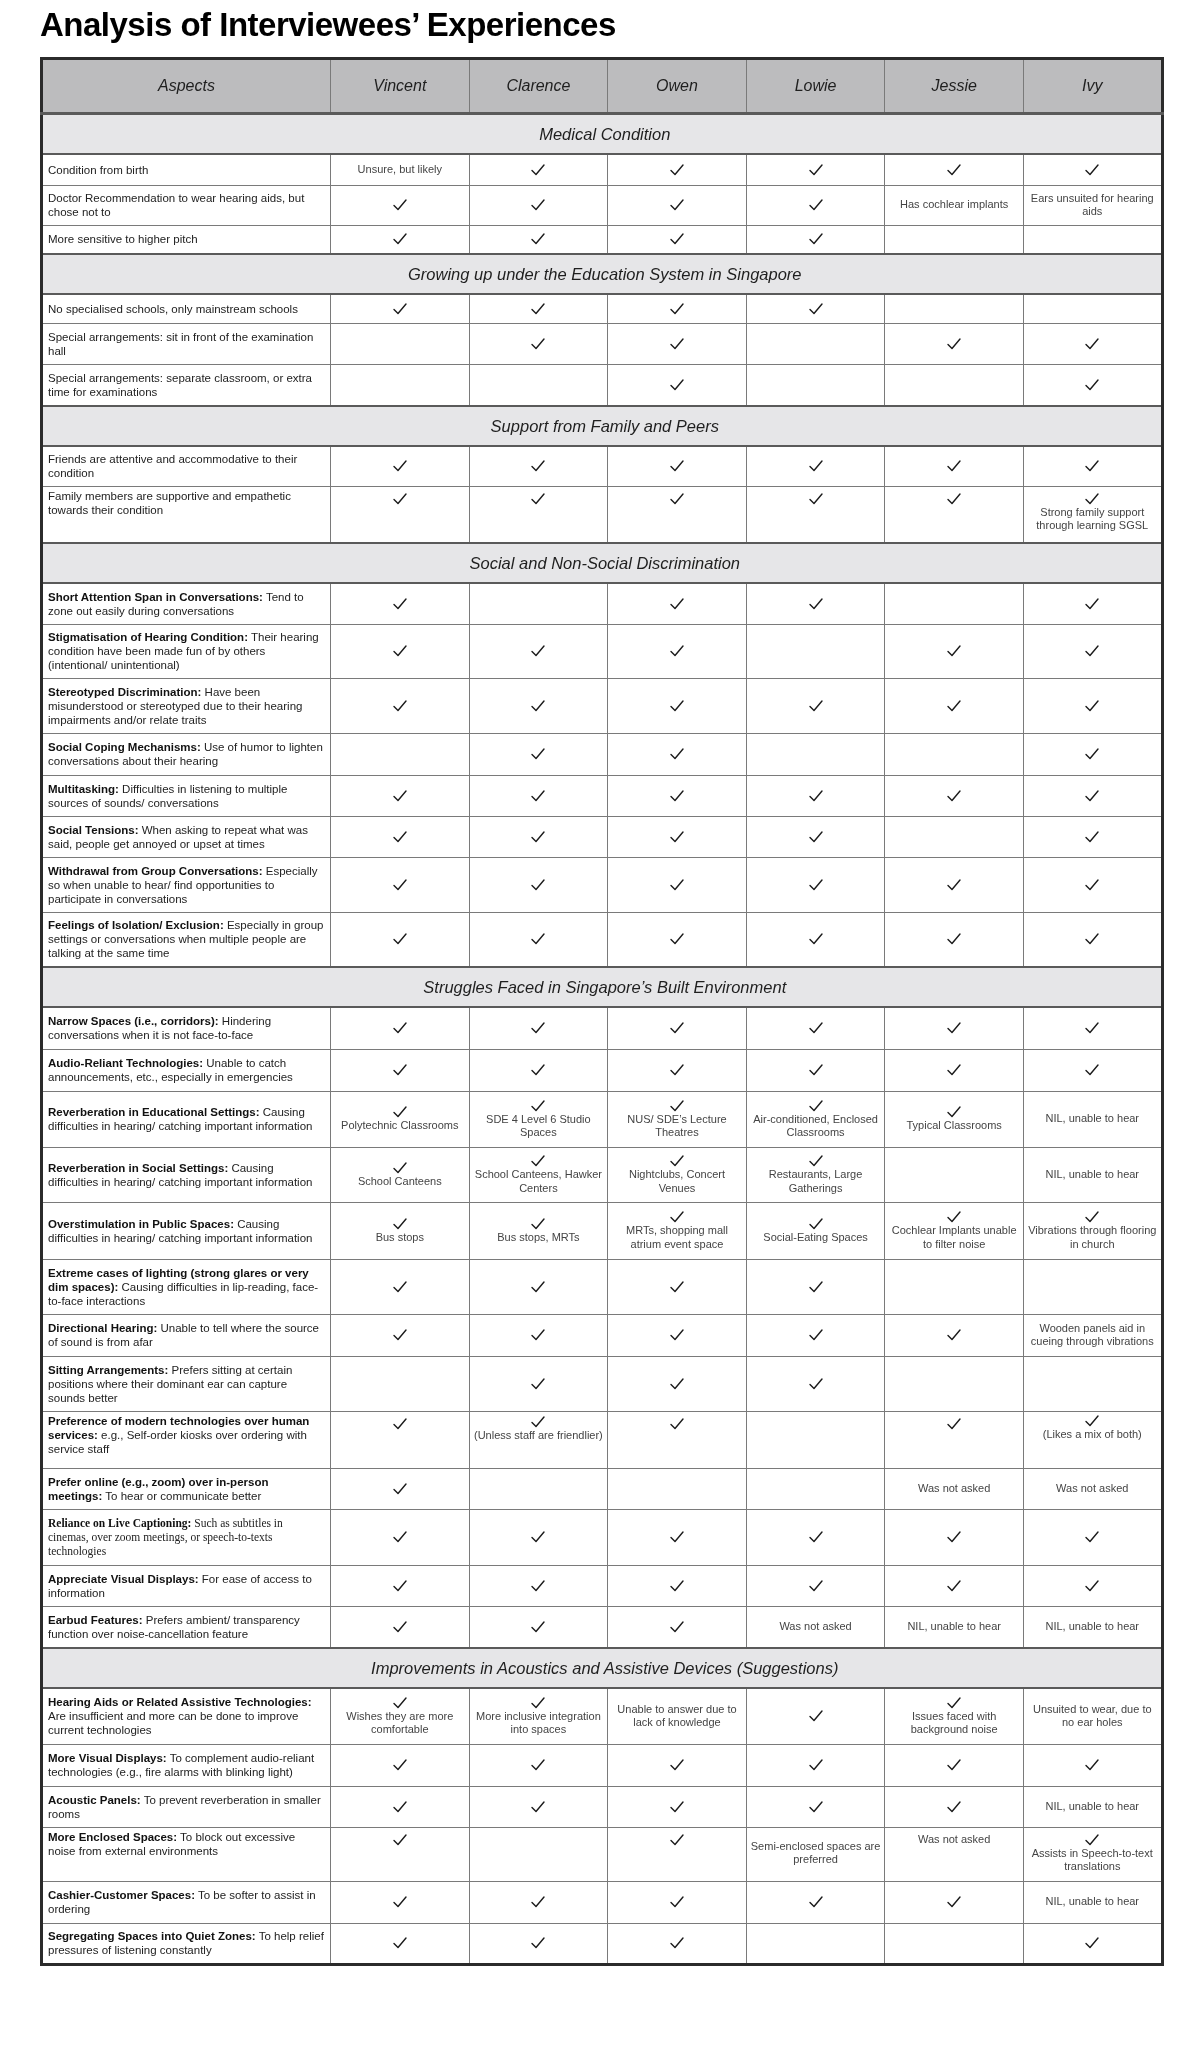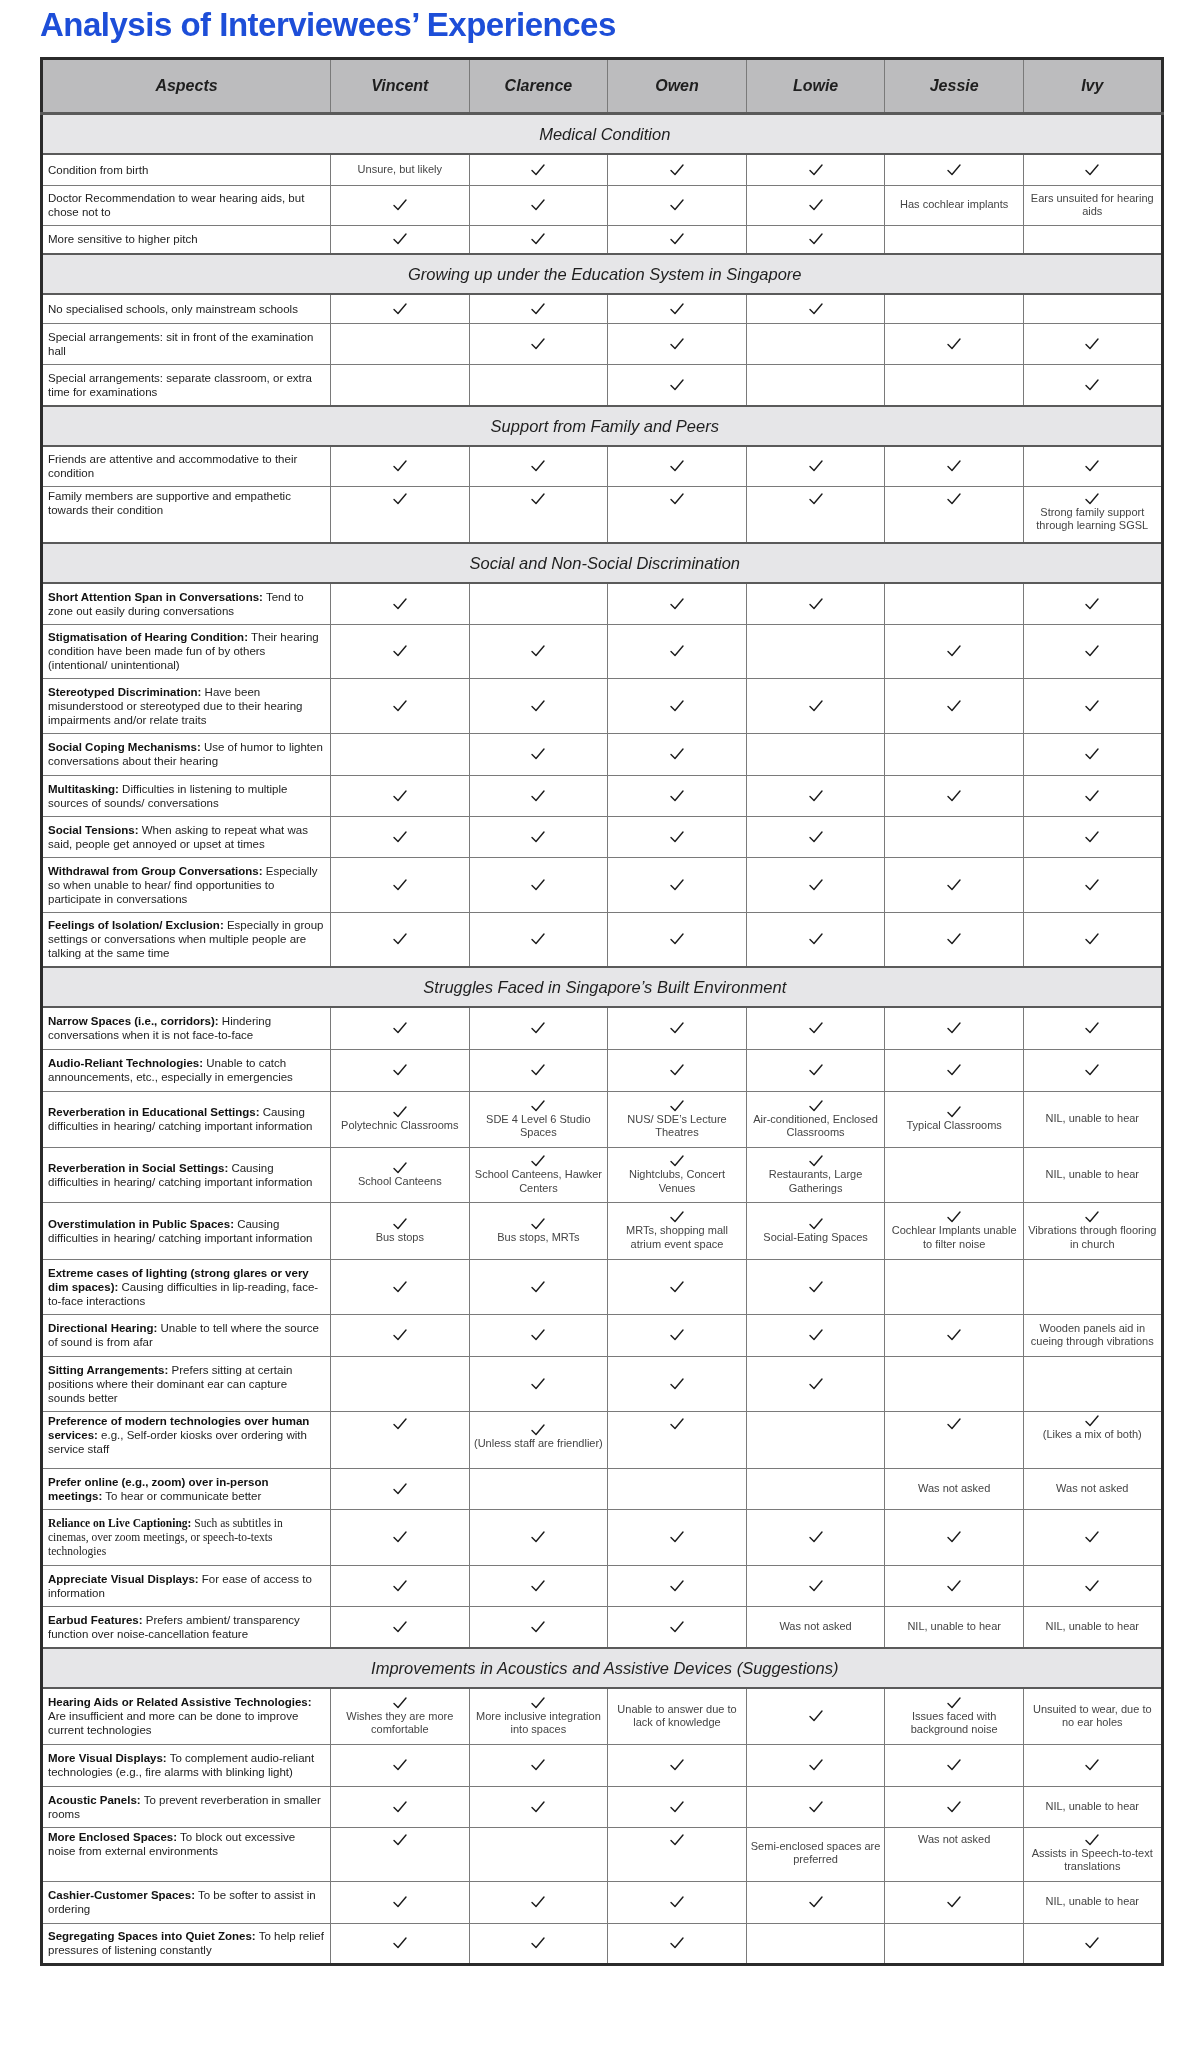--- a/index.html
+++ b/index.html
@@ -1,27 +1,27 @@
 <!DOCTYPE html>
 <html><head>
 <meta charset="utf-8">
 <style>
   html, body { margin:0; padding:0; background:#ffffff; }
   body { width:1200px; height:2067px; position:relative; overflow:hidden;
          font-family:"Liberation Sans", "DejaVu Sans", sans-serif; color:#1a1a1a; }
   .title { position:absolute; left:40px; top:6px; margin:0;
            font-family:"Liberation Sans", sans-serif; font-weight:bold;
-           font-size:33px; letter-spacing:-0.5px; color:#1d4ed8; }
+           font-size:33px; letter-spacing:-0.5px; color:#000000; }
   table.grid { position:absolute; left:40px; top:57px; width:1121px;
                border-collapse:collapse; table-layout:fixed;
                border:3px solid #2b2b2b; }
   table.grid col.c-aspect { width:289px; }
   table.grid col.c-person { width:138.6px; }
   th, td { border:1px solid #7a7a7a; padding:0; vertical-align:middle; }
-  thead th { background:#bcbcbe; height:52px; font-weight:bold; font-style:italic;
+  thead th { background:#bcbcbe; height:52px; font-weight:normal; font-style:italic;
              font-size:16px; color:#1f1f1f; text-align:center;
              border-bottom:3px solid #5a5a5a; }
   tr.section td { background:#e6e6e8; height:38px; font-style:italic; font-size:16.5px;
                   color:#1f1f1f; padding-left:6px; text-align:center;
                   border-top:2px solid #5a5a5a; border-bottom:2px solid #5a5a5a; }
   td.aspect { font-size:11.5px; line-height:14px; padding:2px 5px; text-align:left; color:#222; }
   td.aspect b { font-weight:bold; color:#111; }
   td.val { text-align:center; font-size:11px; line-height:13.5px; color:#444; padding:1px 3px; }
   .chk { display:block; margin:0 auto; width:16px; height:14px; }
   .note { display:block; }
@@ -524,21 +524,21 @@
               <path d="M2 7.5 L6 11.5 L14 2" fill="none" stroke="#1a1a1a" stroke-width="1.4" stroke-linecap="round" stroke-linejoin="round"></path>
             </svg></span></td>
         <td class="val"></td>
         <td class="val"></td>
       </tr>
       <tr style="height: 57px; margin-top: 14px;">
         <td class="aspect" style="vertical-align: top;"><b>Preference of modern technologies over human services:</b><span> e.g., Self-order kiosks over ordering with service staff</span></td>
         <td class="val" style="vertical-align: top; padding-top: 5px;"><span><svg class="chk" viewBox="0 0 16 14">
               <path d="M2 7.5 L6 11.5 L14 2" fill="none" stroke="#1a1a1a" stroke-width="1.4" stroke-linecap="round" stroke-linejoin="round"></path>
             </svg></span></td>
-        <td class="val" style="vertical-align: top; padding-top: 11px;"><span><svg class="chk" viewBox="0 0 16 14">
+        <td class="val" style="vertical-align: top; padding-top: 3px;"><span><svg class="chk" viewBox="0 0 16 14">
               <path d="M2 7.5 L6 11.5 L14 2" fill="none" stroke="#1a1a1a" stroke-width="1.4" stroke-linecap="round" stroke-linejoin="round"></path>
             </svg></span><span class="note">(Unless staff are friendlier)</span></td>
         <td class="val" style="vertical-align: top; padding-top: 5px;"><span><svg class="chk" viewBox="0 0 16 14">
               <path d="M2 7.5 L6 11.5 L14 2" fill="none" stroke="#1a1a1a" stroke-width="1.4" stroke-linecap="round" stroke-linejoin="round"></path>
             </svg></span></td>
         <td class="val" style="vertical-align: top; padding-top: 5px;"></td>
         <td class="val" style="vertical-align: top; padding-top: 5px;"><span><svg class="chk" viewBox="0 0 16 14">
               <path d="M2 7.5 L6 11.5 L14 2" fill="none" stroke="#1a1a1a" stroke-width="1.4" stroke-linecap="round" stroke-linejoin="round"></path>
             </svg></span></td>
         <td class="val" style="vertical-align: top; padding-top: 2px;"><span><svg class="chk" viewBox="0 0 16 14">

